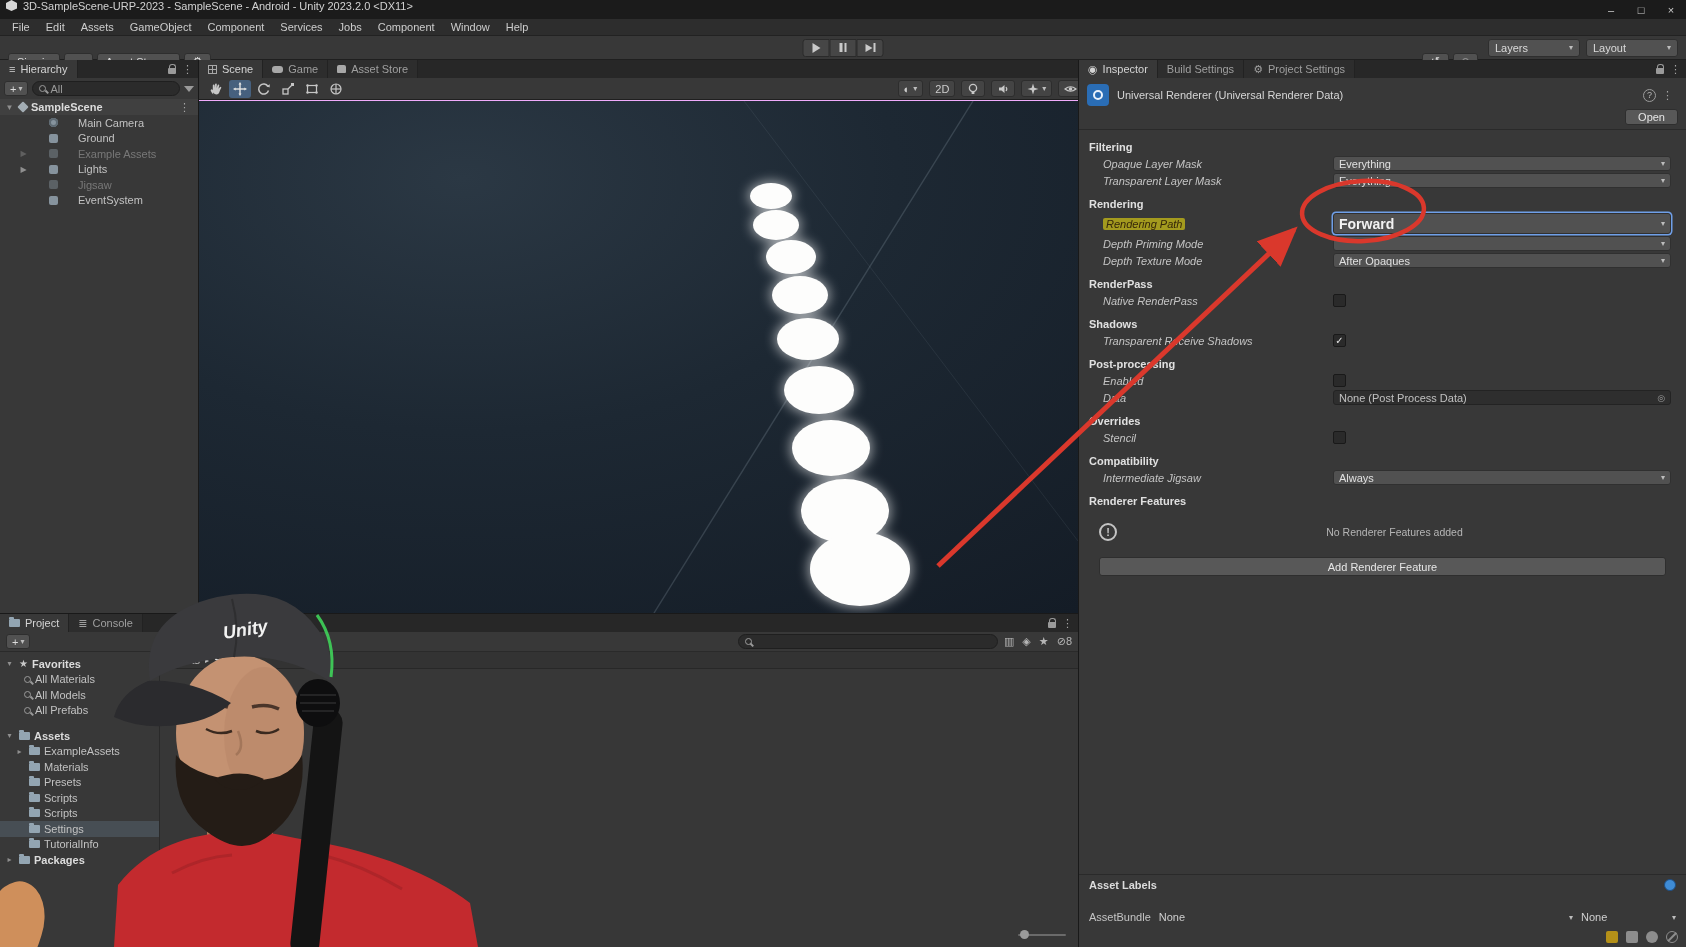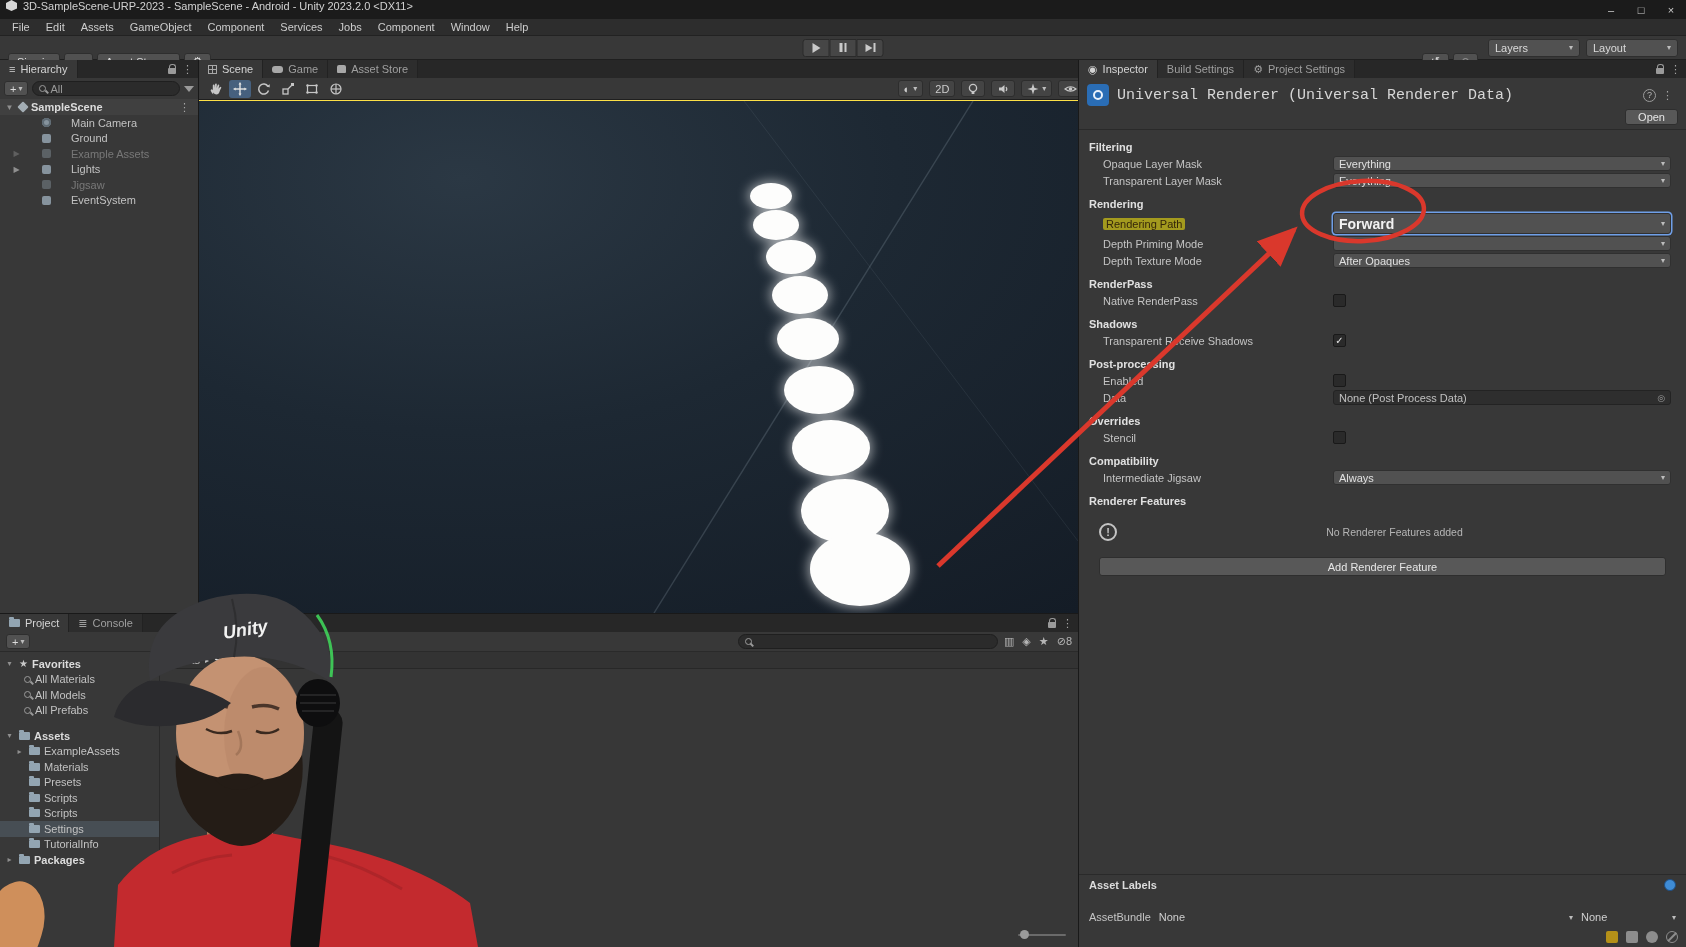--- a/index.html
+++ b/index.html
@@ -52,25 +52,25 @@
   
   .hierarchy { position:absolute; left:0; top:60px; width:199px; height:553px; background:#383838; border-right:1px solid #191919; }
   .hier-search-row { display:flex; align-items:center; gap:4px; padding:2px 4px; height:21px; }
   .icon-funnel { width:0; height:0; border-left:5px solid transparent; border-right:5px solid transparent; border-top:6px solid #9a9a9a; }
   .hier-scene-row { height:16px; background:#404040; display:flex; align-items:center; gap:4px; padding:0 4px; }
   .tw { width:11px; text-align:center; color:#8f8f8f; font-size:8px; flex:none; }
   .gi { width:9px; height:9px; border-radius:2px; background:#86939d; flex:none; }
   .gi.scene { width:8px; height:8px; transform:rotate(45deg); border-radius:1px; background:#a3adb4; }
   .gi.cam { border-radius:50%; box-shadow:inset 0 0 0 2px #5e6a73; }
   .bold { font-weight:bold; color:#dcdcdc; }
-  .h-item { height:15.5px; display:flex; align-items:center; gap:20px; padding-left:11px; color:#c2c2c2; }
+  .h-item { height:15.5px; display:flex; align-items:center; gap:20px; padding-left:18px; color:#c2c2c2; }
   .dim { opacity:.45; }
 
   
-  .scene-panel { position:absolute; left:199px; top:60px; width:963px; height:553px; background:#fde047; }
+  .scene-panel { position:absolute; left:199px; top:60px; width:963px; height:553px; background:#f0abfc; }
   .icon-grid { width:9px; height:9px; border:1px solid #a8a8a8; position:relative; flex:none; }
   .icon-grid::before { content:""; position:absolute; left:3px; top:0; bottom:0; width:1px; background:#a8a8a8; }
   .icon-grid::after { content:""; position:absolute; top:3px; left:0; right:0; height:1px; background:#a8a8a8; }
   .icon-pad { width:11px; height:7px; background:#a8a8a8; border-radius:3px; }
   .icon-store { width:9px; height:8px; background:#a8a8a8; border-radius:2px 2px 1px 1px; }
   .scene-toolbar { height:22px; background:#383838; border-bottom:1px solid #1f1f1f; display:flex; align-items:center; padding:0 6px; gap:2px; }
   .tool-btn { width:22px; height:18px; border-radius:3px; display:flex; align-items:center; justify-content:center; }
   .tool-btn.active { background:#46607e; }
   .st-right { margin-left:auto; display:flex; align-items:center; gap:6px; padding-right:4px; }
   .st-chip { display:flex; align-items:center; gap:3px; color:#cdcdcd; background:#444; border:1px solid #2d2d2d; border-radius:3px; height:17px; padding:0 5px; }
@@ -94,29 +94,29 @@
   .zoom-slider { position:absolute; right:12px; bottom:8px; width:48px; height:10px; display:flex; align-items:center; }
   .zoom-track { flex:1; height:2px; background:#6a6a6a; border-radius:1px; }
   .zoom-knob { position:absolute; left:2px; top:0; width:9px; height:9px; border-radius:50%; background:#9a9a9a; }
 
   
   .inspector { position:absolute; left:1078px; top:60px; width:608px; height:887px; background:#383838; border-left:1px solid #191919; display:flex; flex-direction:column; }
   .insp-header { padding:6px 8px 4px 8px; border-bottom:1px solid #2a2a2a; }
   .insp-header-row { display:flex; align-items:center; gap:8px; }
   .insp-asset-icon { width:22px; height:22px; border-radius:4px; background:#2a6db5; display:flex; align-items:center; justify-content:center; flex:none; }
   .insp-asset-icon i { width:10px; height:10px; border:2.5px solid #eaf2fb; border-radius:50%; }
-  .insp-title { font-size:15px; color:#d6d6d6;font-family:Liberation Mono, monospace; }
+  .insp-title { font-size:11px; color:#d6d6d6; }
   .help-circle { width:13px; height:13px; border-radius:50%; border:1px solid #9c9c9c; color:#b8b8b8; font-size:9px; display:flex; align-items:center; justify-content:center; }
   .open-row { display:flex; justify-content:flex-end; margin-top:3px; }
   .btn { background:#585858; border:1px solid #2e2e2e; border-radius:3px; color:#e6e6e6; display:flex; align-items:center; justify-content:center; font-size:11px; }
   .open-btn { height:16px; padding:0 12px; }
   .insp-content { padding-top:2px; }
   .sec-title { height:17px; margin-top:6px; padding-left:10px; display:flex; align-items:center; font-weight:bold; color:#e0e0e0; }
   .insp-row { display:flex; align-items:center; height:17px; padding-left:24px; padding-right:15px; }
-  .insp-label { width:230px; flex:none; color:#c4c4c4; white-space:nowrap; overflow:hidden; }
+  .insp-label { width:230px; flex:none; color:#c4c4c4; white-space:nowrap; overflow:hidden;font-style:italic; }
   .hl-yellow { background:#a39a1e; color:#35270a; padding:0 3px; border-radius:2px; }
   .dd { flex:1; height:15px; background:#515151; border:1px solid #303030; border-radius:3px; display:flex; align-items:center; padding:0 5px; color:#e0e0e0; position:relative; }
   .dd .dd-caret { margin-left:auto; }
   .dd.focused { height:21px; box-shadow:0 0 0 1.5px #6f9fe8; font-weight:bold; font-size:14px; color:#f2f2f2; }
   .row-rendering-path { height:23px; }
   .checkbox { width:13px; height:13px; background:#2a2a2a; border:1px solid #191919; border-radius:2px; display:flex; align-items:center; justify-content:center; color:#e4e4e4; font-size:10px; }
   .checkbox .check { display:none; }
   .checkbox.checked .check { display:block; }
   .objfield { flex:1; height:15px; background:#2e2e2e; border:1px solid #232323; border-radius:3px; display:flex; align-items:center; padding:0 5px; color:#c0c0c0; }
   .objfield .pick { margin-left:auto; color:#9a9a9a; font-size:9px; }

